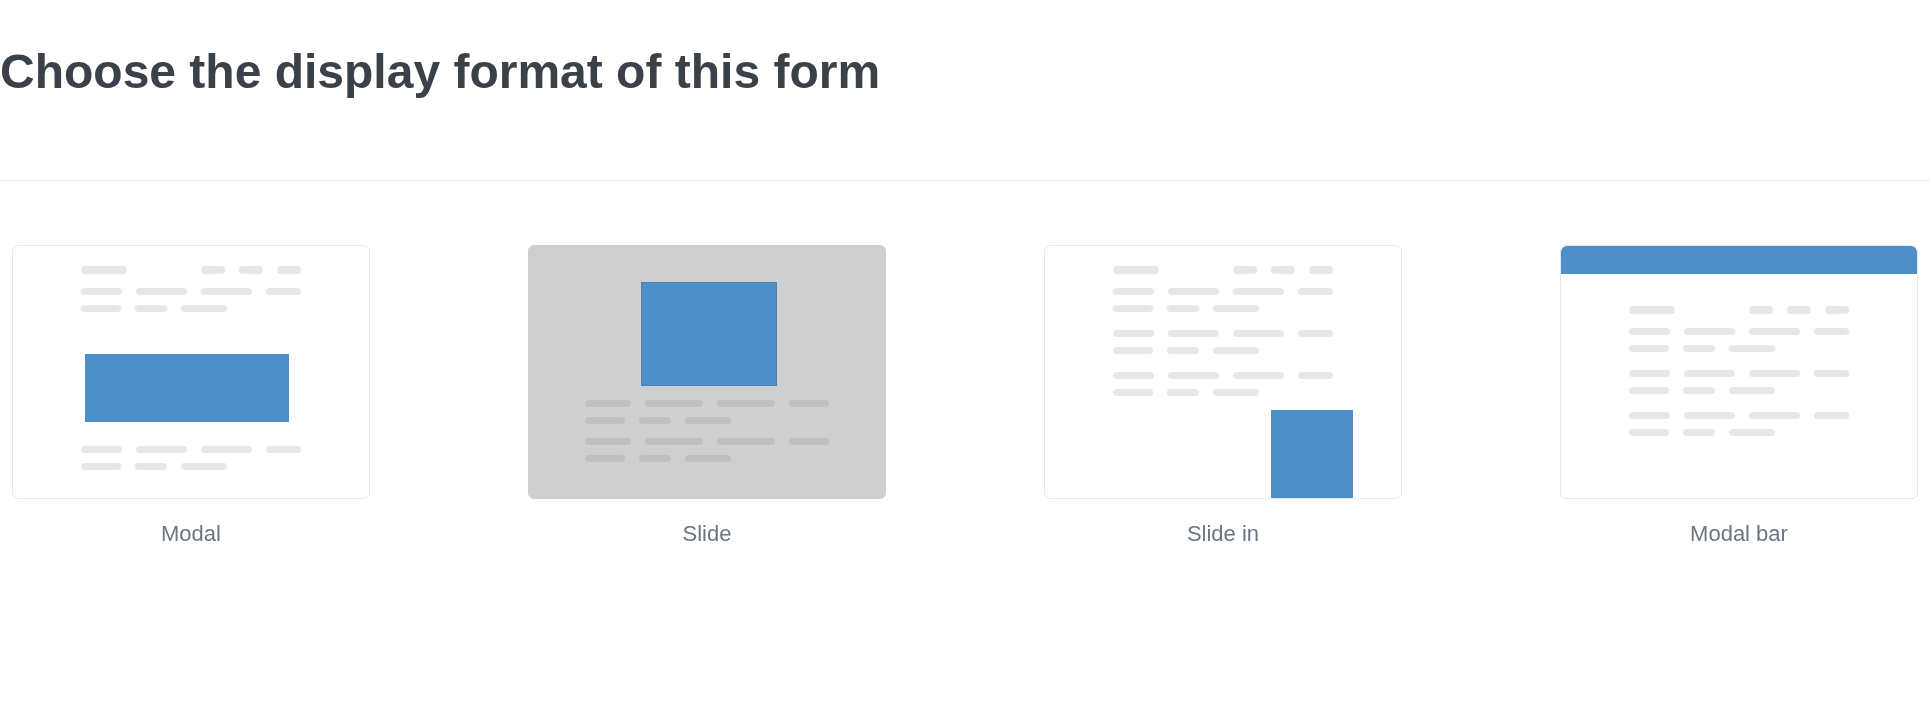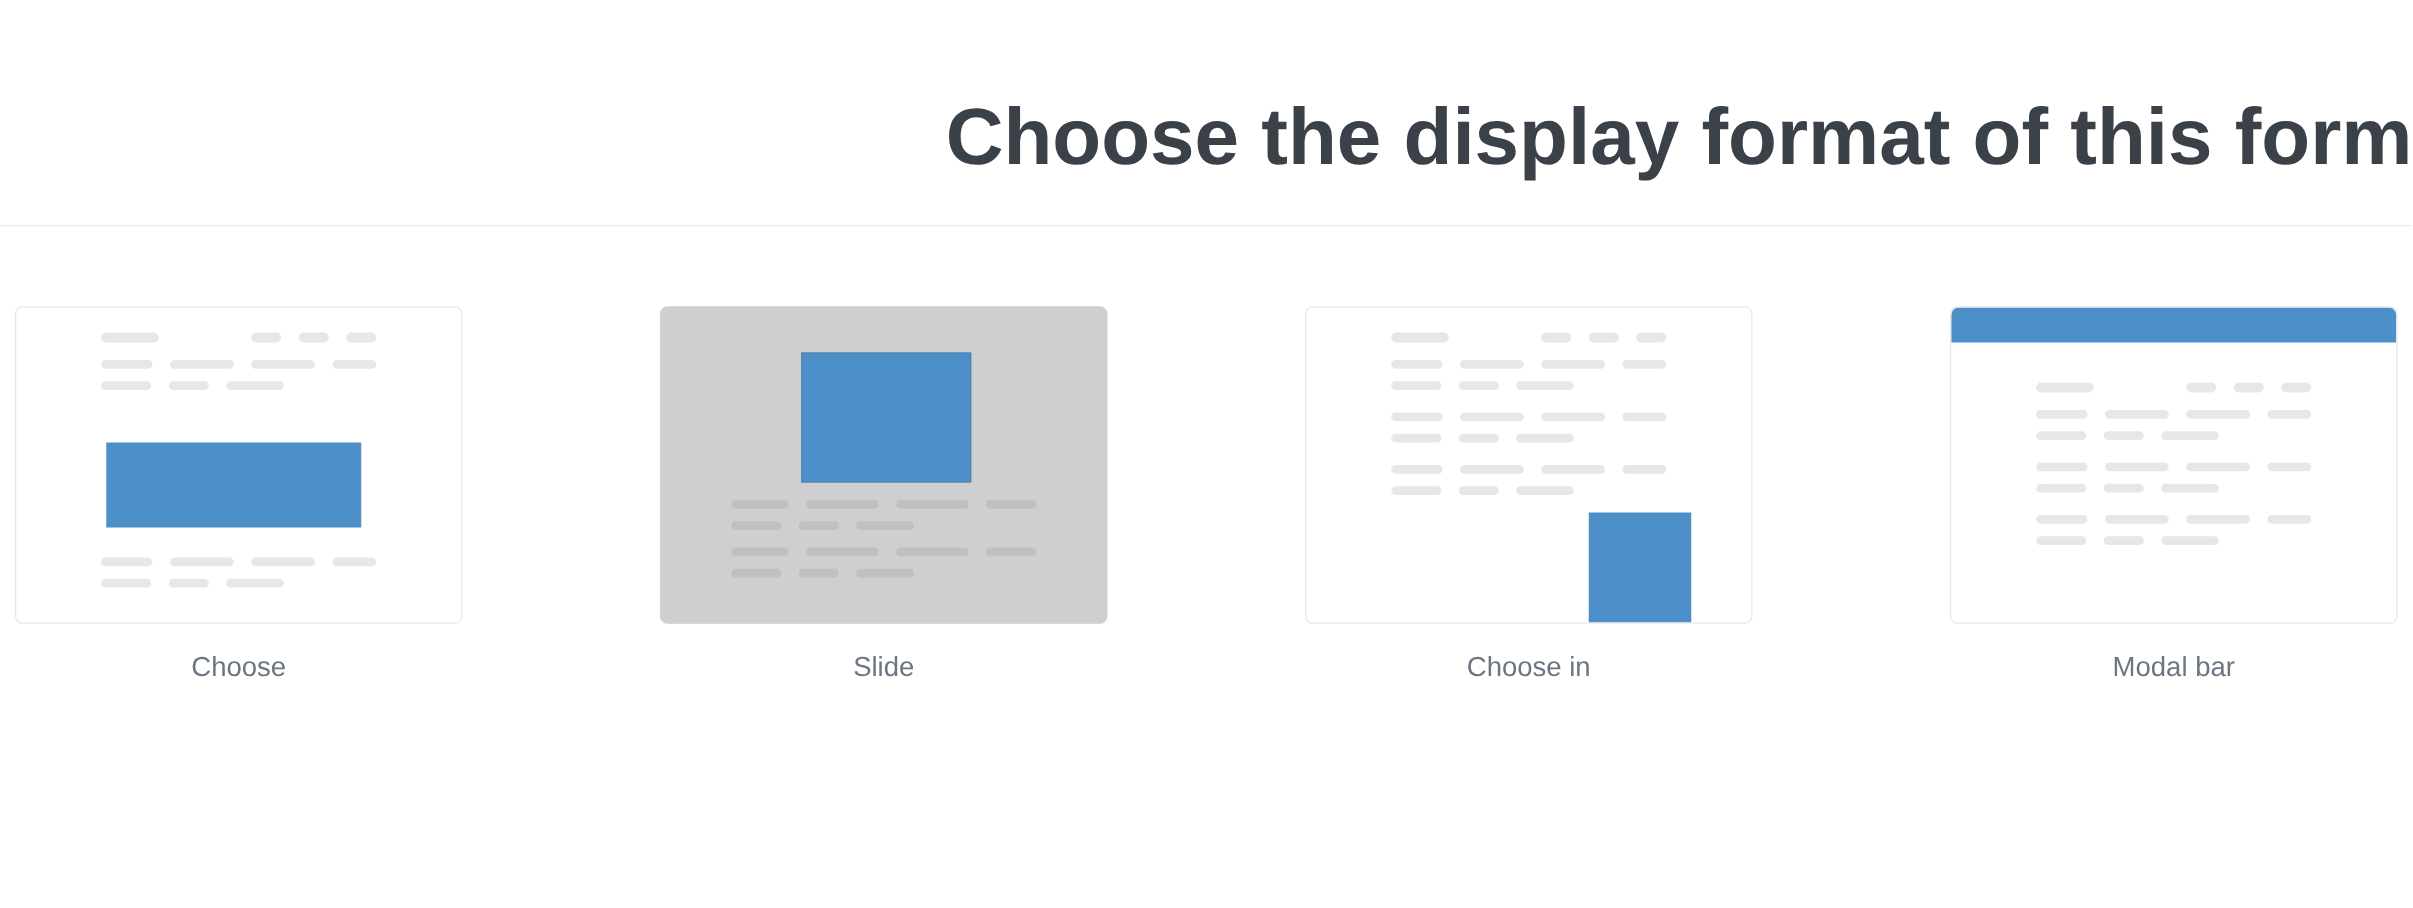--- a/index.html
+++ b/index.html
@@ -9,23 +9,23 @@
     background: #ffffff;
     color: #3d4852;
   }
   .page {
     width: 1930px;
     height: 726px;
     position: relative;
   }
   .title {
     width: 100%;
-    text-align: right;
-    padding-top: 72px;
-    font-size: 64px;
+    text-align: left;
+    padding-top: 44px;
+    font-size: 48px;
     font-weight: 700;
     color: #3b4148;
   }
   .divider {
     position: absolute;
     top: 180px;
     left: 0;
     width: 100%;
     height: 1px;
     background: #e7e9ec;
@@ -174,21 +174,21 @@
                 <span class="seg w-50"></span>
               </div>
             <div class="row">
                 <span class="seg w-50"></span>
                 <span class="seg w-40"></span>
                 <span class="seg w-60"></span>
               </div>
           </div>
         </div>
       </div>
-      <div class="option-label">Choose</div>
+      <div class="option-label">Modal</div>
     </div>
 
     <div class="option">
       <div class="card modal">
         <div class="modal-box"></div>
         <div class="lines">
           <div class="para">
             <div class="row">
                 <span class="seg w-60"></span>
                 <span class="seg w-70"></span>
@@ -264,21 +264,21 @@
               </div>
             <div class="row">
                 <span class="seg w-50"></span>
                 <span class="seg w-40"></span>
                 <span class="seg w-60"></span>
               </div>
           </div>
         </div>
         <div class="slidein-box"></div>
       </div>
-      <div class="option-label">Choose in</div>
+      <div class="option-label">Slide in</div>
     </div>
 
     <div class="option">
       <div class="card sticky">
         <div class="sticky-bar-top"></div>
         <div class="lines">
           <div class="row">
             <span class="seg w-60"></span>
             <span class="spacer"></span>
             <span class="seg w-30"></span>

